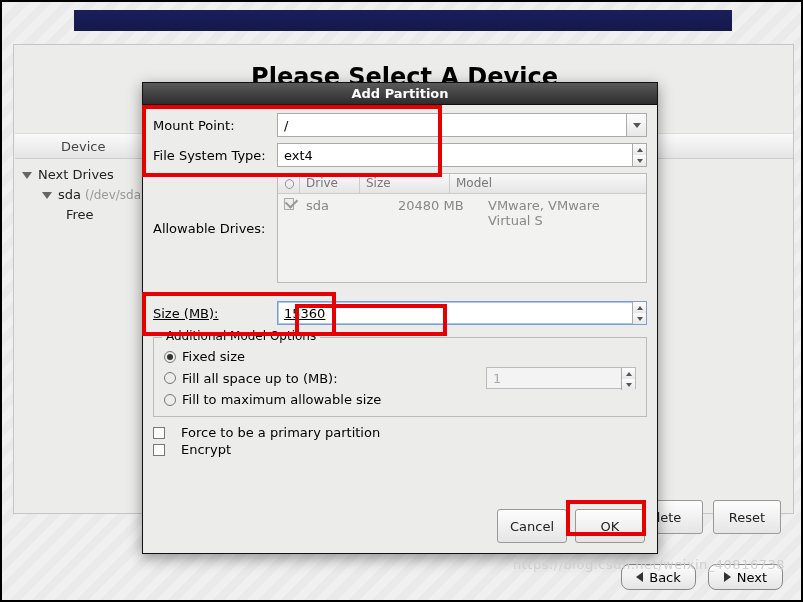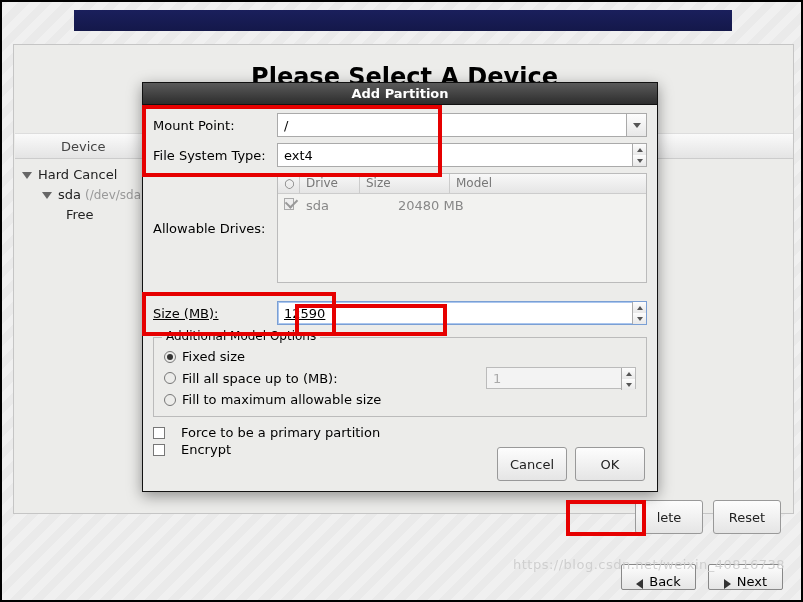--- a/index.html
+++ b/index.html
@@ -66,21 +66,21 @@
     width:0;height:0;border-left:5px solid transparent;border-right:5px solid transparent;border-top:7px solid #666;margin-right:2px;
   }
   .tree-sub { margin-left: 20px; }
   .tree-grey { color:#999; font-size:12px; }
   .tree-free { margin-left:44px; }
 
   
   .dialog {
     position: absolute;
     left: 140px; top: 80px;
-    width: 516px; height: 410px;
+    width: 516px; height: 472px;
     background: #ececea;
     border: 1px solid #111;
     box-shadow: 0 4px 14px rgba(0,0,0,0.4);
   }
   .dlg-title {
     height: 22px;
     background: linear-gradient(#5a5a5a,#2d2d2d);
     color: #fff;
     text-align: center;
     font-weight: bold;
@@ -146,21 +146,21 @@
   .btn{
     min-width:70px;height:26px;border:1px solid #999;border-radius:3px;background:linear-gradient(#fdfdfd,#e5e5e5);display:flex;align-items:center;justify-content:center;gap:5px;padding:16px 10px;color:#222;cursor:default;
   }
 
   
   .panel-buttons { position:absolute; right:20px; top:498px; display:flex; gap:10px;}
   .panel-buttons .btn{min-width:68px;}
 
   
   .nav-buttons{ position:absolute; right:18px; top:562px; display:flex; gap:12px;}
-  .nav-btn{min-width:75px;height:26px;border:1px solid #888;border-radius:2px;background:linear-gradient(#fdfdfd,#e5e5e5);display:flex;align-items:flex-end;justify-content:center;gap:6px;padding:0 10px;}
+  .nav-btn{min-width:75px;height:26px;border:1px solid #888;border-radius:8px;background:linear-gradient(#fdfdfd,#e5e5e5);display:flex;align-items:center;justify-content:center;gap:6px;padding:0 10px;}
   .arrow-r{width:0;height:0;border-top:5px solid transparent;border-bottom:5px solid transparent;border-left:7px solid #333;}
   .arrow-l{width:0;height:0;border-top:5px solid transparent;border-bottom:5px solid transparent;border-right:7px solid #333;}
 
   
   .hl{position:absolute;border:4px solid #e60000;pointer-events:none;}
   .hl1{left:140px;top:103px;width:300px;height:72px;}
   .hl2{left:140px;top:290px;width:194px;height:44px;}
   .hl2b{left:293px;top:302px;width:152px;height:32px;}
   .hl3{left:564px;top:498px;width:80px;height:36px;}
 
@@ -176,21 +176,21 @@
   <div class="main-panel">
     <div class="page-title">Please Select A Device</div>
 
     <div class="device-header">
       <span>Device</span>
     </div>
 
     <div class="tree">
       <div class="tree-row">
         <span class="tree-triangle"></span>
-        <span>Hard Cancel</span>
+        <span>Next Drives</span>
       </div>
       <div class="tree-row tree-sub">
         <span class="tree-triangle"></span>
         <span>sda</span>
         <span class="tree-grey">(/dev/sda)</span>
       </div>
       <div class="tree-row tree-free">
         <span>Free</span>
       </div>
     </div>
@@ -253,28 +253,29 @@
             <div class="c1">Drive</div>
             <div class="c2">Size</div>
             <div class="c3">Model</div>
           </div>
           <div class="drive-row">
             <div class="c0">
                 <span class="chk-disabled"></span>
               </div>
             <div class="c1">sda</div>
             <div class="c2">20480 MB</div>
+            <div class="c3">VMware, VMware Virtual S</div>
           </div>
         </div>
       </div>
 
       <div class="form-row" style="margin-top:18px;text-decoration:underline;">
         <div class="form-label">Size (MB):</div>
         <div class="combo" style="border-color:#7a9fd4;box-shadow:0 0 0 1px #aac6ef inset;">
-          <span>12590</span>
+          <span>15360</span>
           <div class="spin-arrows">
             <div>
                 <span class="tri-up"></span>
               </div>
             <div>
                 <span class="tri-dn"></span>
               </div>
           </div>
         </div>
       </div>

